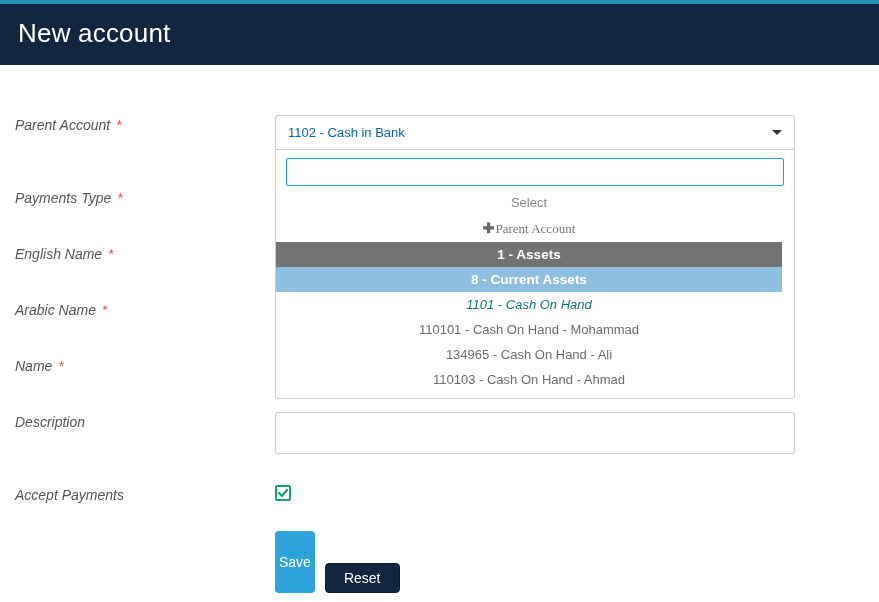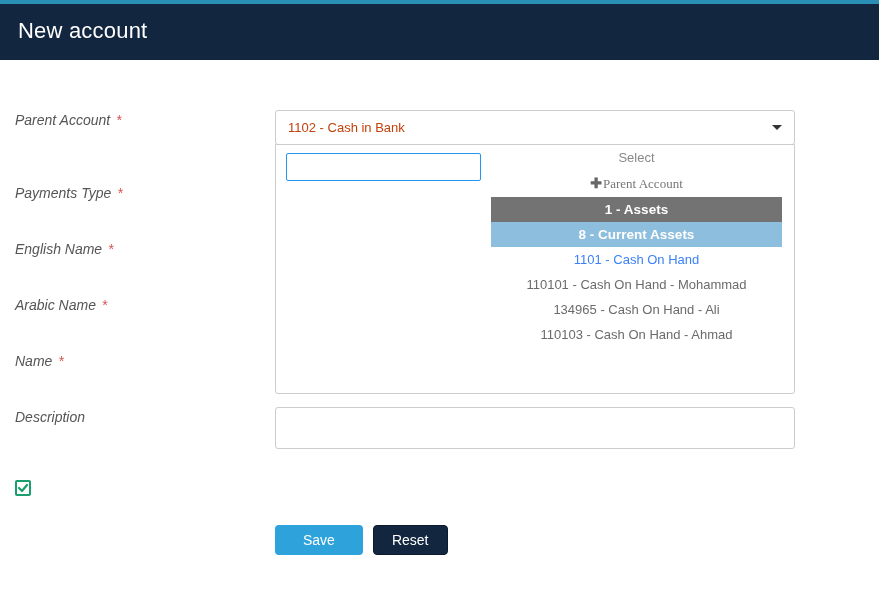--- a/index.html
+++ b/index.html
@@ -13,21 +13,21 @@
     .topbar {
       height: 4px;
       background: #2a8fb5;
     }
     .header {
       background: #12263f;
       color: #fff;
       padding: 14px 18px 16px 18px;
     }
     .header h1 {
-      font-size: 22px;
+      font-size: 26px;
       font-weight: 400;
       letter-spacing: 0.2px;
     }
     .form-area {
       padding: 50px 15px 30px 15px;
     }
     .form-row {
       display: flex;
       align-items: flex-start;
       margin-bottom: 38px;
@@ -49,41 +49,41 @@
     }
     .select-display {
       border: 1px solid #ccc;
       border-radius: 3px;
       height: 35px;
       display: flex;
       align-items: center;
       justify-content: space-between;
       padding: 0 12px;
       cursor: pointer;
-      color: #c2410c;
+      color: #0369a1;
       font-size: 13px;
     }
     .caret-down {
       width: 0; height: 0;
       border-left: 5px solid transparent;
       border-right: 5px solid transparent;
       border-top: 5px solid #333;
     }
     .dropdown-panel {
       position: absolute;
       top: 34px;
       left: 0;
       right: 0;
       border: 1px solid #ccc;
       border-radius: 0 0 3px 3px;
       background: #fff;
       z-index: 10;
       height: 250px;
       display: flex;
-      flex-direction: row;
+      flex-direction: column;
     }
     .dropdown-search-wrap {
       padding: 8px 10px 4px 10px;
     }
     .dropdown-search {
       width: 100%;
       height: 28px;
       border: 1px solid #2196f3;
       border-radius: 2px;
       padding: 0 8px;
@@ -121,21 +121,21 @@
       color: #fff;
       font-weight: 600;
       font-size: 13.5px;
     }
     .opt.level2 {
       background: #8ebedd;
       color: #fff;
       font-weight: 600;
       font-size: 13.5px;
     }
-    .opt.level3 { color: #3b82f6; }
+    .opt.level3 { color: #0f766e; font-style: italic; }
     .opt.level4 { color: #6b6b6b; }
     .textarea {
       width: 100%;
       height: 42px;
       border: 1px solid #ccc;
       border-radius: 3px;
       resize: none;
       padding: 6px 10px;
       font-family: inherit;
       font-size: 13px;
@@ -153,30 +153,31 @@
     }
     .checkbox svg { display: block; }
     .button-row {
       margin-left: 260px;
       display: flex;
       gap: 10px;
     }
     .btn {
       border: none;
       border-radius: 4px;
-      padding: 7px 28px;
+      padding: 7px 4px;
       font-size: 14px;
       cursor: pointer;
       color: #fff;
     }
     .btn-primary { background: #2ea2db; }
     .btn-dark {
       background: #12263f;
       border: 1px solid #0b1a2e;
       padding: 6px 18px;
+      margin-top: 32px;
     }
   </style>
 </head>
 <body>
 
 <div class="topbar"></div>
 
 <div class="header">
   <h1>New account</h1>
 </div>
@@ -249,20 +250,23 @@
   <div class="form-row short-gap">
     <div class="label-col">
       <span>Description</span>
     </div>
     <div class="field-col">
       <textarea class="textarea" style=""></textarea>
     </div>
   </div>
 
   <div class="form-row short-gap">
+    <div class="label-col">
+      <span>Accept Payments</span>
+    </div>
     <div class="field-col">
       <span class="checkbox">
         <svg width="12" height="12" viewBox="0 0 12 12">
           <path d="M2 6 L5 9 L10 3" stroke="#1a9e6f" stroke-width="2.2" fill="none" stroke-linecap="round" stroke-linejoin="round"></path>
         </svg>
       </span>
     </div>
   </div>
 
   <div class="button-row">

